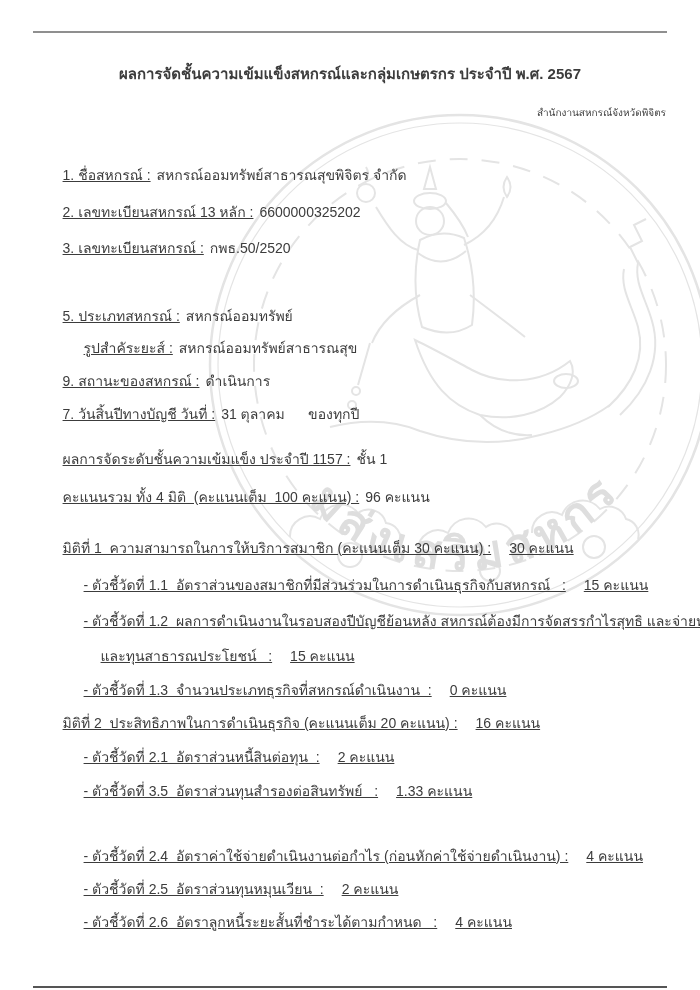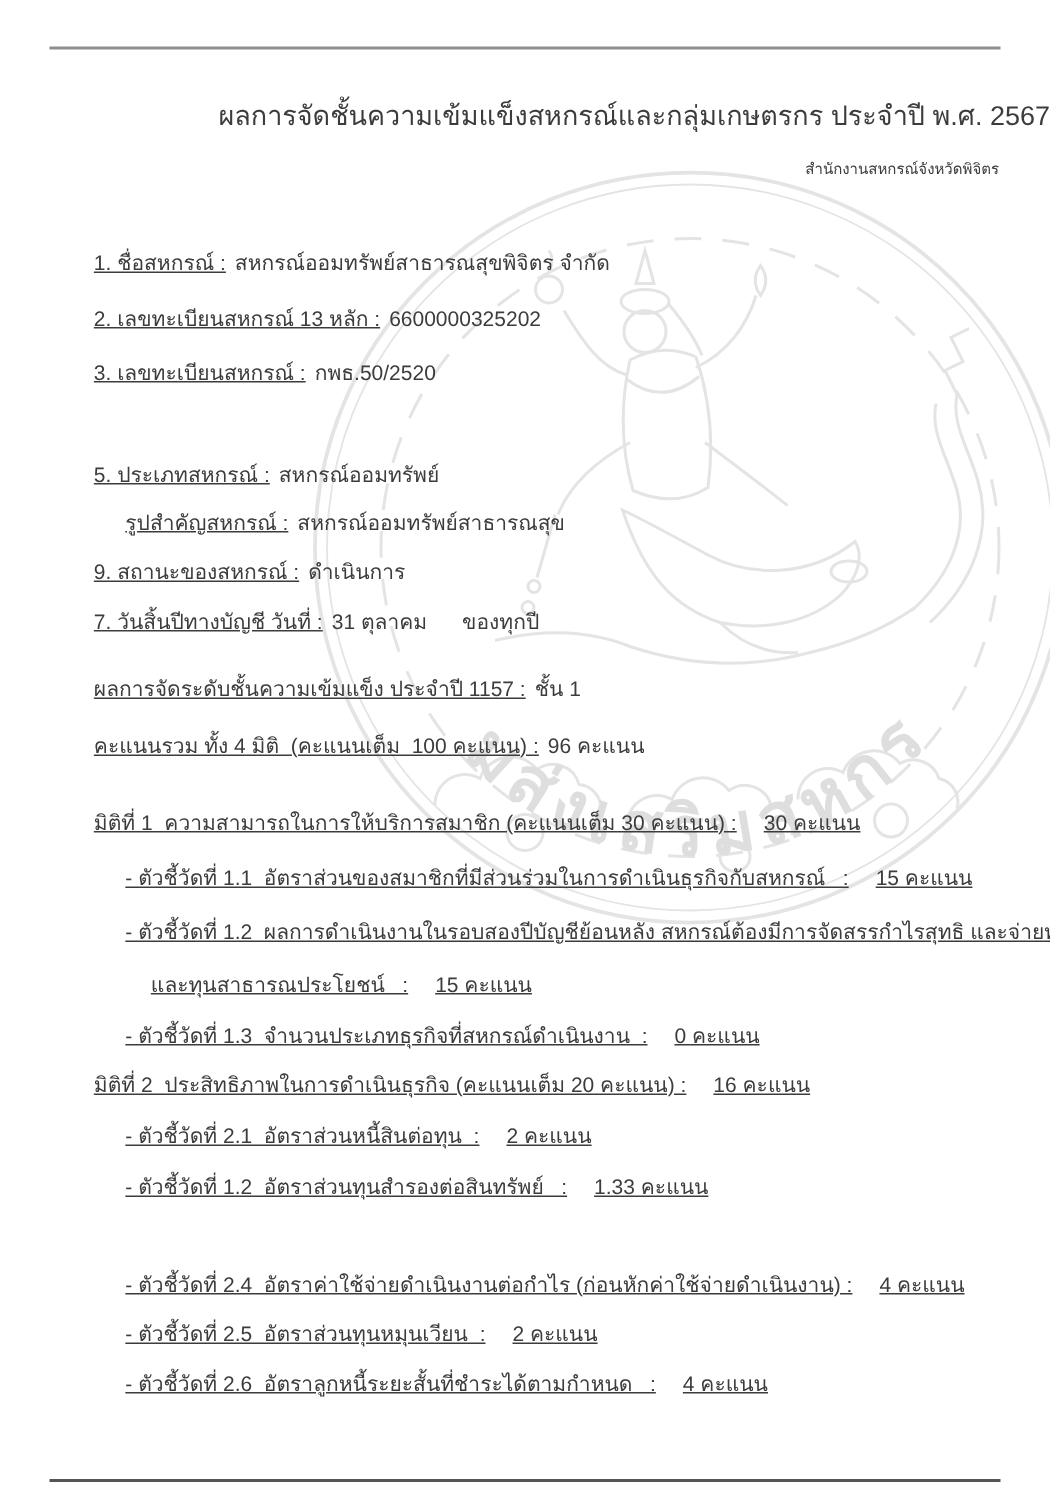--- a/index.html
+++ b/index.html
@@ -32,23 +32,23 @@
     pointer-events: none;
   }
 
   .content { position: absolute; inset: 0; z-index: 1; }
 
   .doc-title {
     position: absolute;
     top: 62px;
     left: 0;
     width: 100%;
-    text-align: right;
-    font-weight: normal;
-    font-size: 18px;
+    text-align: center;
+    font-weight: bold;
+    font-size: 15px;
     white-space: pre;
   }
   .office-line {
     position: absolute;
     top: 105px;
     right: 34px;
     font-size: 10px;
     white-space: pre;
   }
   .line {
@@ -143,21 +143,21 @@
   <div class="line" style="top:183px">
     <span class="lbl">2. เลขทะเบียนสหกรณ์ 13 หลัก :</span><span class="val">6600000325202</span>
   </div>
   <div class="line" style="top:219px">
     <span class="lbl">3. เลขทะเบียนสหกรณ์ :</span><span class="val">กพธ.50/2520</span>
   </div>
   <div class="line" style="top:287px">
     <span class="lbl">5. ประเภทสหกรณ์ :</span><span class="val">สหกรณ์ออมทรัพย์</span>
   </div>
   <div class="line indent1" style="top:319px">
-    <span class="lbl">รูปสำคัญสหกรณ์ :</span><span class="val">สหกรณ์ออมทรัพย์สาธารณสุข</span>
+    <span class="lbl">รูปสำคัระยะส์ :</span><span class="val">สหกรณ์ออมทรัพย์สาธารณสุข</span>
   </div>
   <div class="line" style="top:352px">
     <span class="lbl">9. สถานะของสหกรณ์ :</span><span class="val">ดำเนินการ</span>
   </div>
   <div class="line" style="top:385px">
     <span class="lbl">7. วันสิ้นปีทางบัญชี วันที่ :</span><span class="val">31 ตุลาคม      ของทุกปี</span>
   </div>
 
   <div class="line" style="top:430px">
     <span class="lbl">ผลการจัดระดับชั้นความเข้มแข็ง ประจำปี 1157 :</span><span class="val">ชั้น 1</span>
@@ -182,21 +182,21 @@
     <span class="txt">- ตัวชี้วัดที่ 1.3  จำนวนประเภทธุรกิจที่สหกรณ์ดำเนินงาน  :</span><span class="score">0 คะแนน</span>
   </div>
 
   <div class="line" style="top:694px">
     <span class="txt">มิติที่ 2  ประสิทธิภาพในการดำเนินธุรกิจ (คะแนนเต็ม 20 คะแนน) :</span><span class="score">16 คะแนน</span>
   </div>
   <div class="line indent1" style="top:728px">
     <span class="txt">- ตัวชี้วัดที่ 2.1  อัตราส่วนหนี้สินต่อทุน  :</span><span class="score">2 คะแนน</span>
   </div>
   <div class="line indent1" style="top:762px">
-    <span class="txt">- ตัวชี้วัดที่ 1.2  อัตราส่วนทุนสำรองต่อสินทรัพย์   :</span><span class="score">1.33 คะแนน</span>
+    <span class="txt">- ตัวชี้วัดที่ 3.5  อัตราส่วนทุนสำรองต่อสินทรัพย์   :</span><span class="score">1.33 คะแนน</span>
   </div>
   <div class="line indent1" style="top:827px">
     <span class="txt">- ตัวชี้วัดที่ 2.4  อัตราค่าใช้จ่ายดำเนินงานต่อกำไร (ก่อนหักค่าใช้จ่ายดำเนินงาน) :</span><span class="score">4 คะแนน</span>
   </div>
   <div class="line indent1" style="top:860px">
     <span class="txt">- ตัวชี้วัดที่ 2.5  อัตราส่วนทุนหมุนเวียน  :</span><span class="score">2 คะแนน</span>
   </div>
   <div class="line indent1" style="top:893px">
     <span class="txt">- ตัวชี้วัดที่ 2.6  อัตราลูกหนี้ระยะสั้นที่ชำระได้ตามกำหนด   :</span><span class="score">4 คะแนน</span>
   </div>

